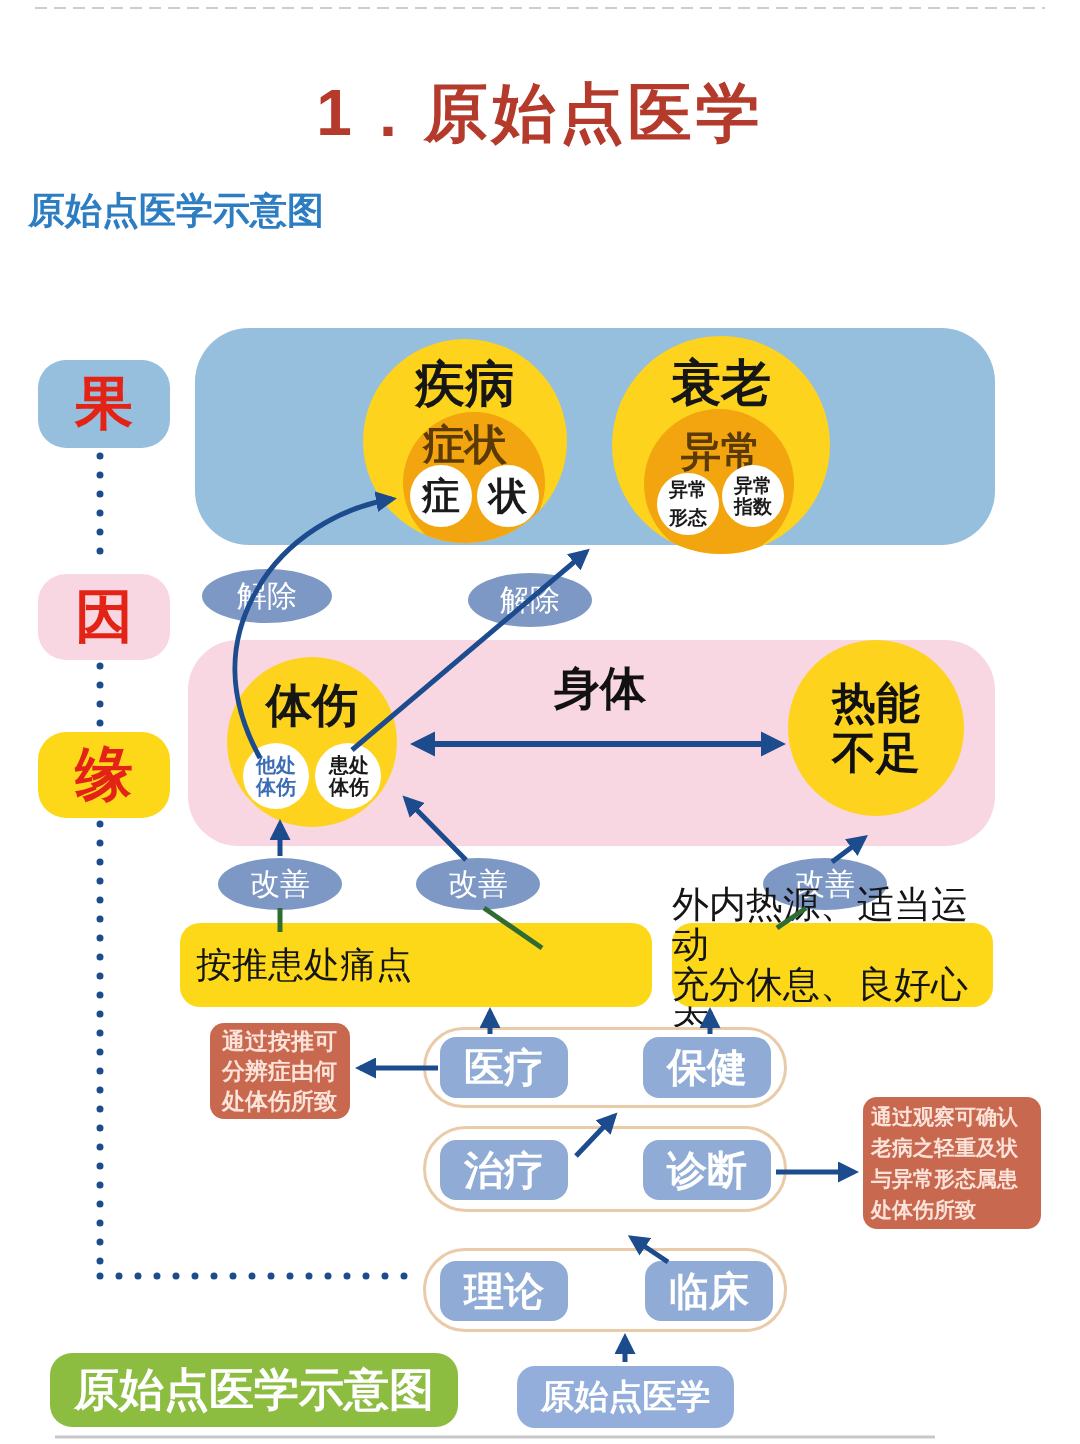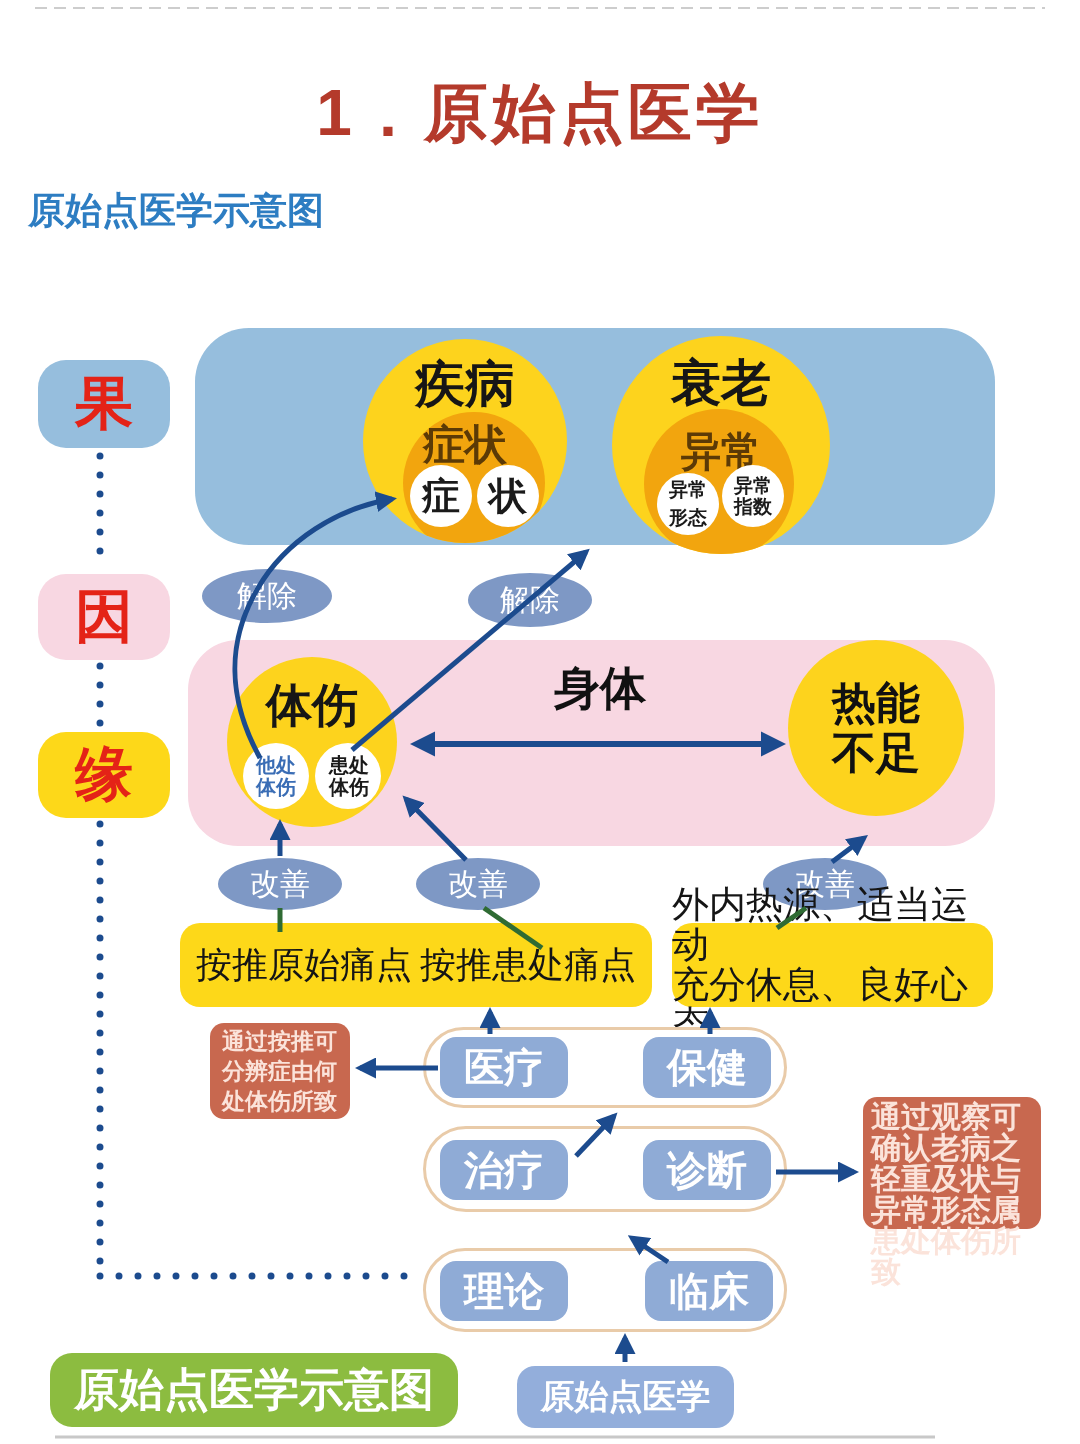--- a/index.html
+++ b/index.html
@@ -48,21 +48,21 @@
 
   .ybox{background:var(--condition-yellow);border-radius:20px;color:#151515;}
   .ybox1{left:180px;top:923px;width:472px;height:84px;display:flex;align-items:center;
     justify-content:space-between;padding:0 16px;box-sizing:border-box;font-size:36px;}
   .ybox2{left:672px;top:923px;width:321px;height:84px;display:flex;flex-direction:column;
     justify-content:center;font-size:37px;line-height:40px;}
 
   .callout{background:var(--callout-terracotta);border-radius:14px;color:var(--callout-text);
     box-sizing:border-box;font-weight:bold;}
   .callout-press{left:210px;top:1023px;width:140px;height:96px;padding:3px 12px;font-size:23px;line-height:30px;}
-  .callout-observe{left:863px;top:1097px;width:178px;height:132px;padding:4px 8px;font-size:30px;line-height:31px;}
+  .callout-observe{left:863px;top:1097px;width:178px;height:132px;padding:4px 8px;font-size:21px;line-height:31px;}
 
   .pill{border:3px solid var(--pill-border-tan);background:#fff;border-radius:44px;box-sizing:border-box;
     left:423px;width:364px;}
   .pill1{top:1027px;height:81px;} .pill2{top:1126px;height:86px;} .pill3{top:1248px;height:84px;}
   .pbox{width:128px;background:var(--process-box-blue);border-radius:16px;display:flex;align-items:center;
     justify-content:center;color:#fff;font-size:40px;font-weight:bold;}
 
   .footer-green{left:50px;top:1353px;width:408px;height:74px;border-radius:22px;background:var(--footer-green);
     display:flex;align-items:center;justify-content:center;color:#fff;font-size:45px;font-weight:bold;}
   .footer-blue{left:517px;top:1366px;width:217px;height:62px;border-radius:18px;background:var(--footer-blue);
@@ -143,21 +143,20 @@
 
   <div class="abs node heat-circle">
     <div class="heat-text">热能不足</div>
   </div>
 
   <div class="abs node ellipse" style="left:218px;top:858px;width:124px;height:52px;">改善</div>
   <div class="abs node ellipse" style="left:416px;top:858px;width:124px;height:52px;">改善</div>
   <div class="abs node ellipse" style="left:763px;top:858px;width:124px;height:52px;">改善</div>
 
   <div class="abs node ybox ybox1">
-    <span>按推原始痛点</span>
     <span>按推患处痛点</span>
   </div>
   <div class="abs node ybox ybox2">
     <div>外内热源、适当运动</div>
     <div>充分休息、良好心态</div>
   </div>
 
   <div class="abs node callout callout-press">通过按推可分辨症由何处体伤所致</div>
   <div class="abs node callout callout-observe">通过观察可确认老病之轻重及状与异常形态属患处体伤所致</div>
 

